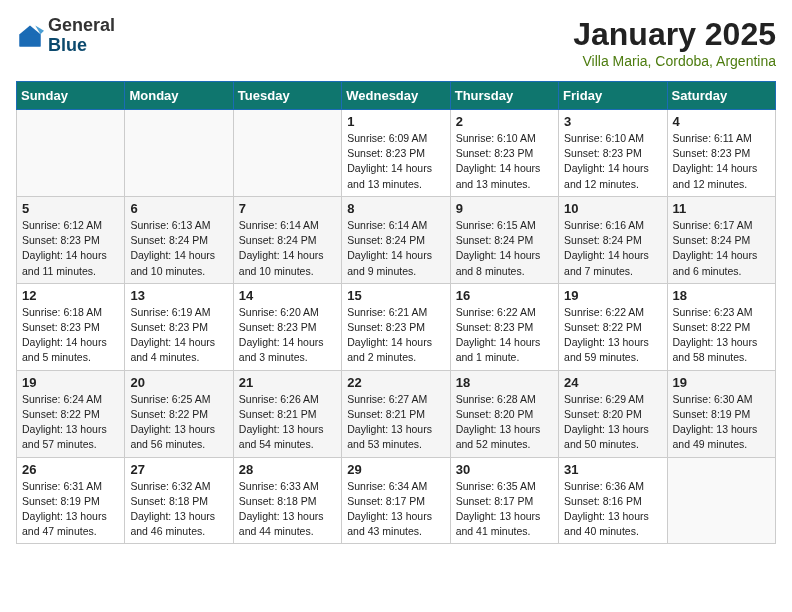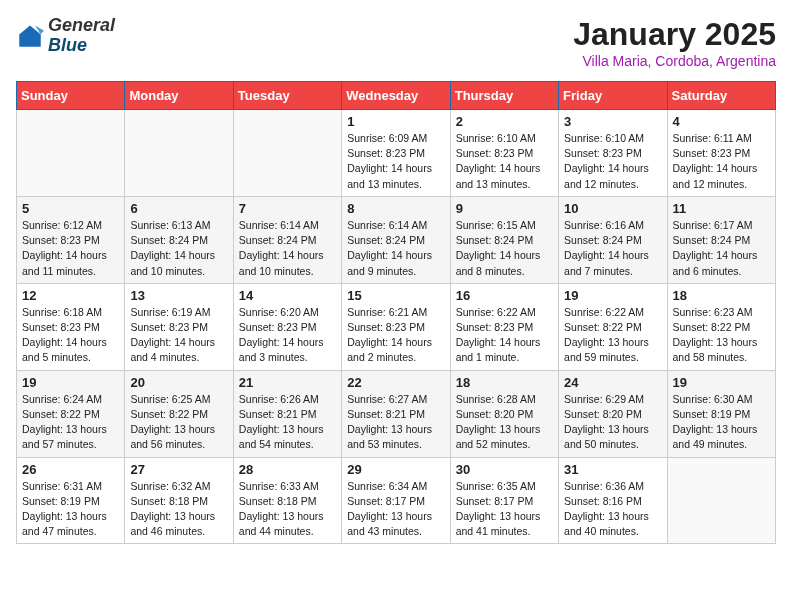--- a/index.html
+++ b/index.html
@@ -18,40 +18,39 @@
     }
     .logo {
       display: flex;
       align-items: center;
       gap: 4px;
     }
     .logo-text {
       font-size: 18px;
       font-weight: bold;
       line-height: 1.1;
-      font-style: italic;
     }
     .logo-general { color: #333; }
     .logo-blue { color: #0c4a6e; }
     .logo-icon {
       width: 28px;
       height: 28px;
     }
     .title-block {
       text-align: right;
       margin-left: 8px;
     }
     .month-title {
       font-size: 32px;
       font-weight: bold;
       color: #222;
     }
     .subtitle {
       font-size: 14px;
-      color: #a21caf;
+      color: #4d7c0f;
     }
     .calendar {
       width: 100%;
       border-collapse: collapse;
       border: 1px solid #ccc;
     }
     .calendar th {
       background: #1a6bb5;
       color: #fff;
       font-size: 13px;
@@ -77,21 +76,21 @@
       font-size: 13px;
       font-weight: bold;
       margin-bottom: 2px;
     }
     .day-info {
       line-height: 1.45;
       font-size: 10.5px;
     }
     tr:nth-child(odd) td { background: #fff; }
     tr:nth-child(even) td { background: #f5f5f5; }
-    .calendar thead tr th { background: #ef4444; }
+    .calendar thead tr th { background: #0f766e; }
   </style>
 </head>
 <body>
 
 <div class="header">
   <div class="logo">
     <svg class="logo-icon" viewBox="0 0 32 32">
       <polygon points="16,4 28,14 28,28 4,28 4,14" fill="#1a6bb5"></polygon>
       <polygon points="22,4 32,10 28,14" fill="#4a9fd4"></polygon>
       <rect x="4" y="14" width="24" height="14" fill="#1a6bb5"></rect>

